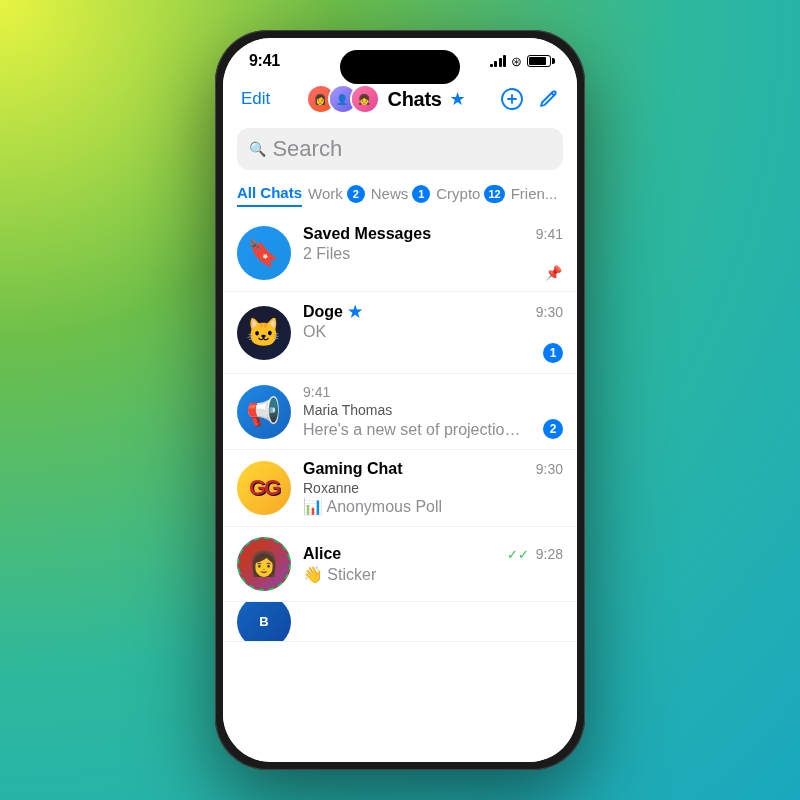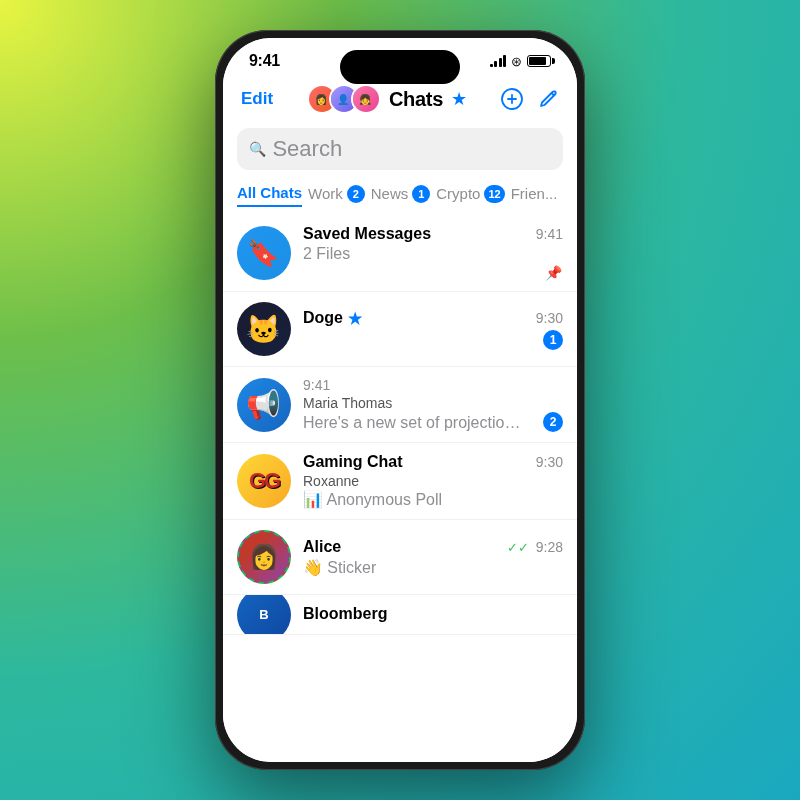--- a/index.html
+++ b/index.html
@@ -111,21 +111,21 @@
     .header {
       display: flex;
       align-items: center;
       justify-content: space-between;
       padding: 8px 18px 10px 18px;
       background: #fff;
     }
     .edit-btn {
       color: #007AFF;
       font-size: 17px;
-      font-weight: 700;
+      font-weight: 400;
       cursor: pointer;
     }
     .header-center {
       display: flex;
       align-items: center;
       gap: 8px;
     }
     .avatar-group {
       display: flex;
       align-items: center;
@@ -479,20 +479,21 @@
       <div class="chat-item">
         <div class="chat-avatar doge-avatar">🐱</div>
         <div class="chat-info">
           <div class="chat-top-row">
             <span class="chat-name">
               <span>Doge</span>
               <span style="color:#007AFF; font-size:16px;">★</span>
             </span>
             <span class="chat-time">9:30</span>
           </div>
+          <div class="chat-preview">OK</div>
           <div class="chat-bottom-row">
             <span class="unread-badge">1</span>
           </div>
         </div>
       </div>
 
       <div class="chat-item">
         <div class="chat-avatar marketing-avatar">📢</div>
         <div class="chat-info">
           <div class="chat-top-row">
@@ -529,22 +530,17 @@
               <span class="check-icon">✓✓</span>
               <span>9:28</span>
             </span>
           </div>
           <div class="chat-preview">👋 Sticker</div>
         </div>
       </div>
 
       <div class="chat-item partially-visible" style="height:40px; overflow:hidden;">
         <div class="chat-avatar bloomberg-avatar" style="width:54px;height:54px;border-radius:50%;background:linear-gradient(135deg,#1565C0,#0d47a1);display:flex;align-items:center;justify-content:center;color:#fff;font-size:13px;font-weight:700;flex-shrink:0;">B</div>
-        <div class="chat-info">
-          <div class="chat-top-row">
-            <span class="chat-name">Bloomberg</span>
-          </div>
-        </div>
       </div>
 
     </div>
   </div>
 </div>
 
 </body></html>

